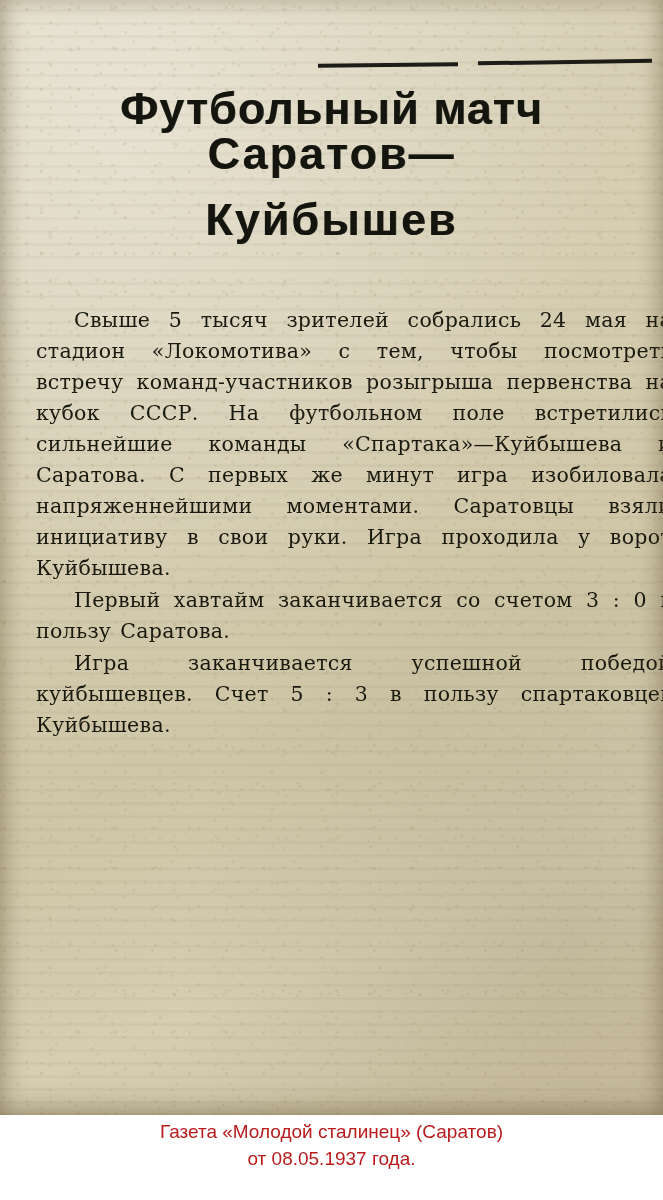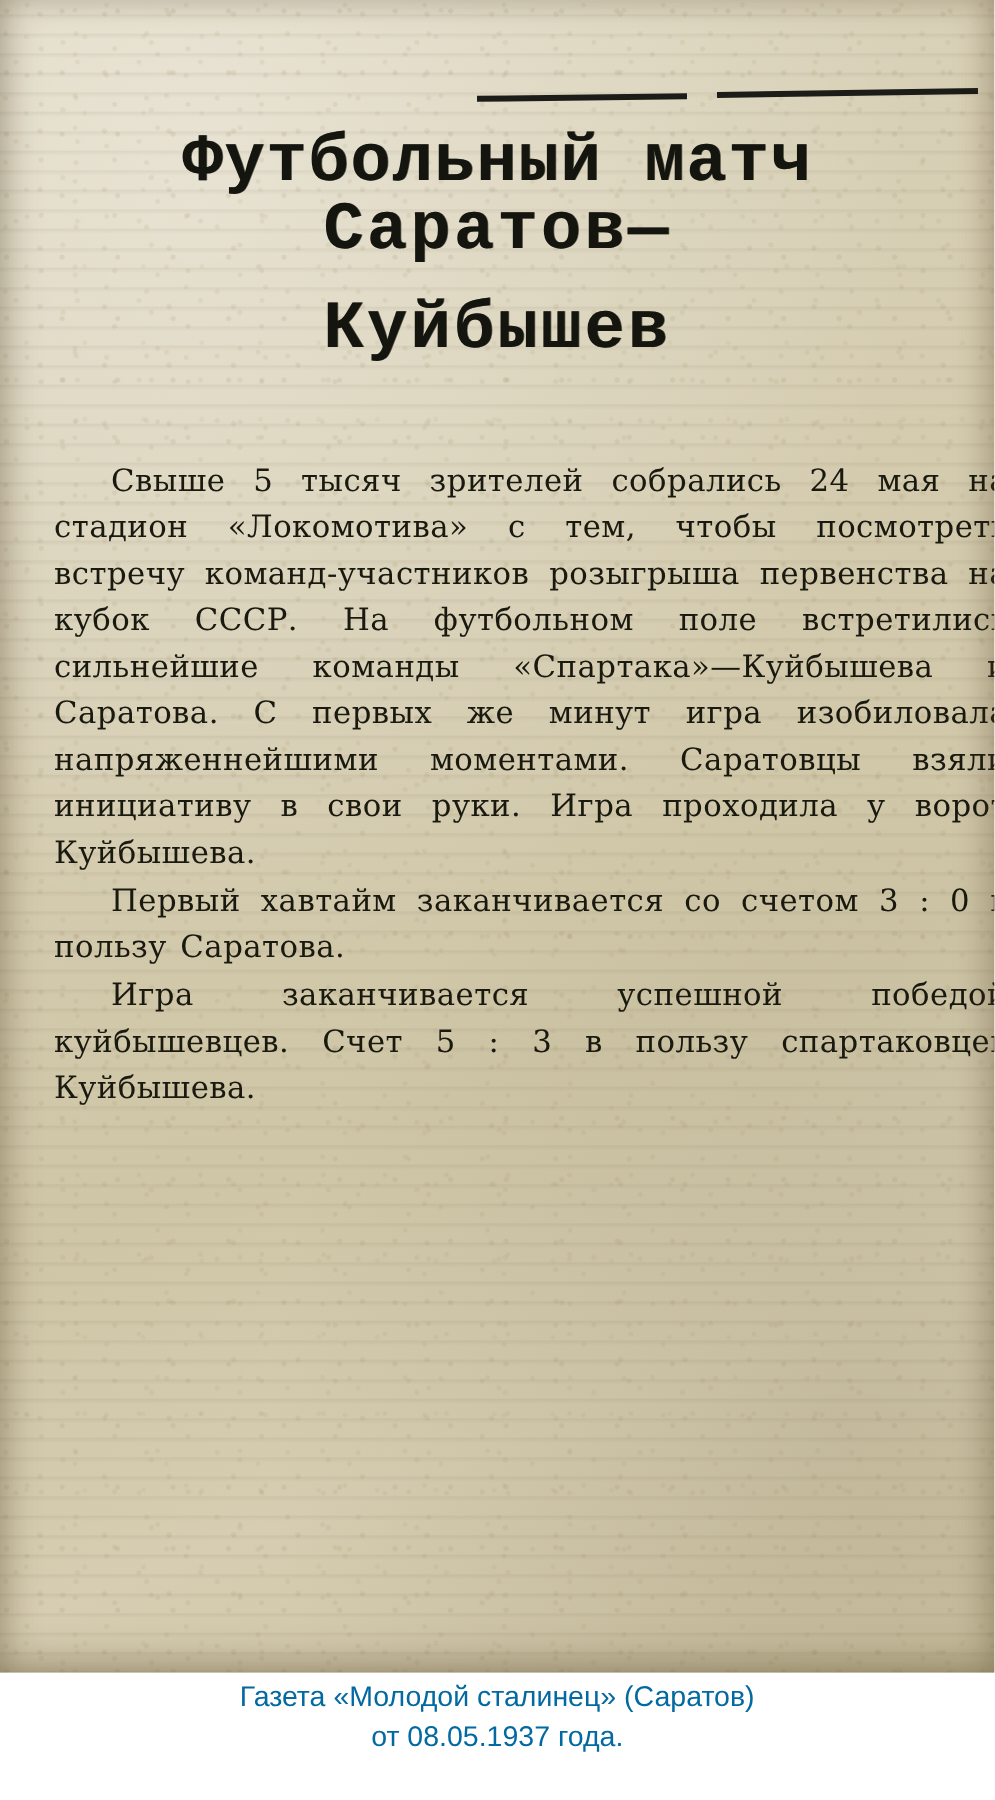--- a/index.html
+++ b/index.html
@@ -119,21 +119,21 @@
     transform: rotate(-0.9deg);
   }
 
   
   .headline {
     position: absolute;
     left: 0;
     top: 86px;
     width: 663px;
     text-align: center;
-    font-family: Liberation Mono, monospace;
+    font-family: Liberation Sans, sans-serif;
     font-weight: bold;
     color: #15150f;
     line-height: 1.0;
   }
   .headline .l1 {
     display: block;
     font-size: 45px;
     letter-spacing: 1px;
     text-shadow: 0.5px 0 0 rgba(25,25,15,0.6);
   }
@@ -185,21 +185,21 @@
   
   .caption {
     position: absolute;
     left: 0;
     top: 1118px;
     width: 663px;
     text-align: center;
     font-family: "Liberation Sans", sans-serif;
     font-size: 19px;
     line-height: 27px;
-    color: #0369a1;
+    color: #b91c1c;
   }
   .caption .c2 { display: block; }
 </style>
 </head>
 <body>
 
 <div class="page">
 
   <div class="clipping">
 

